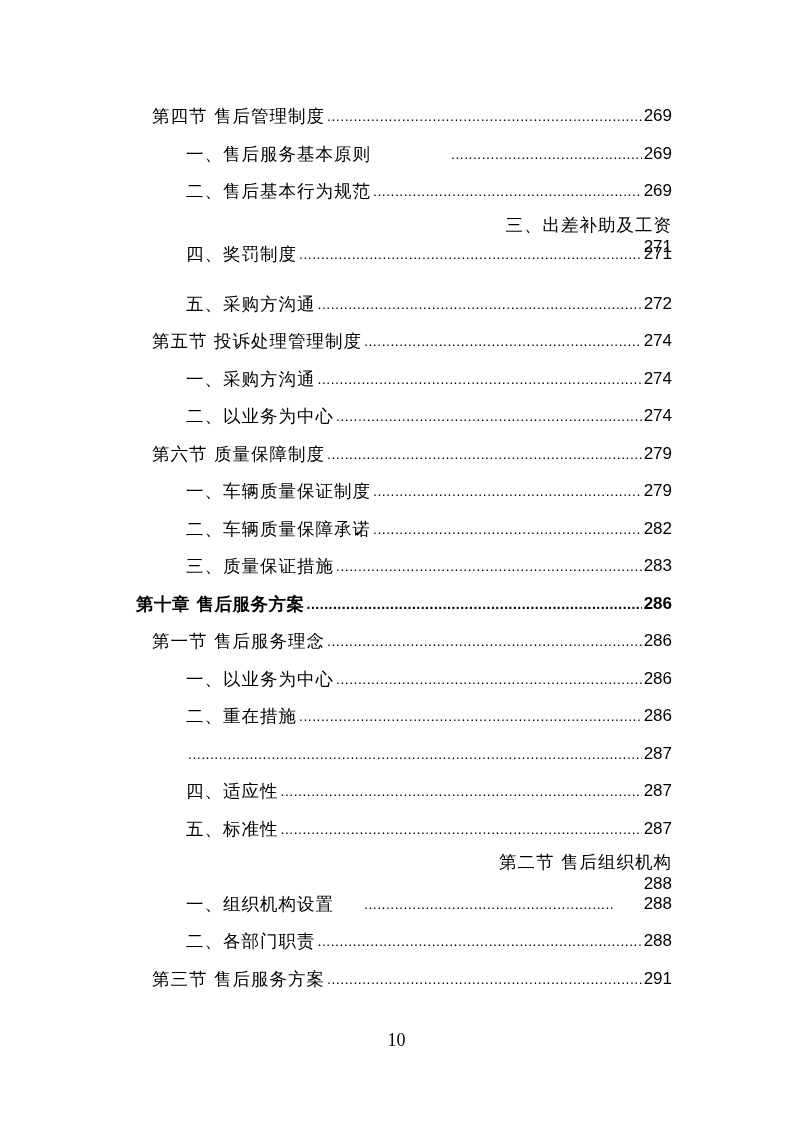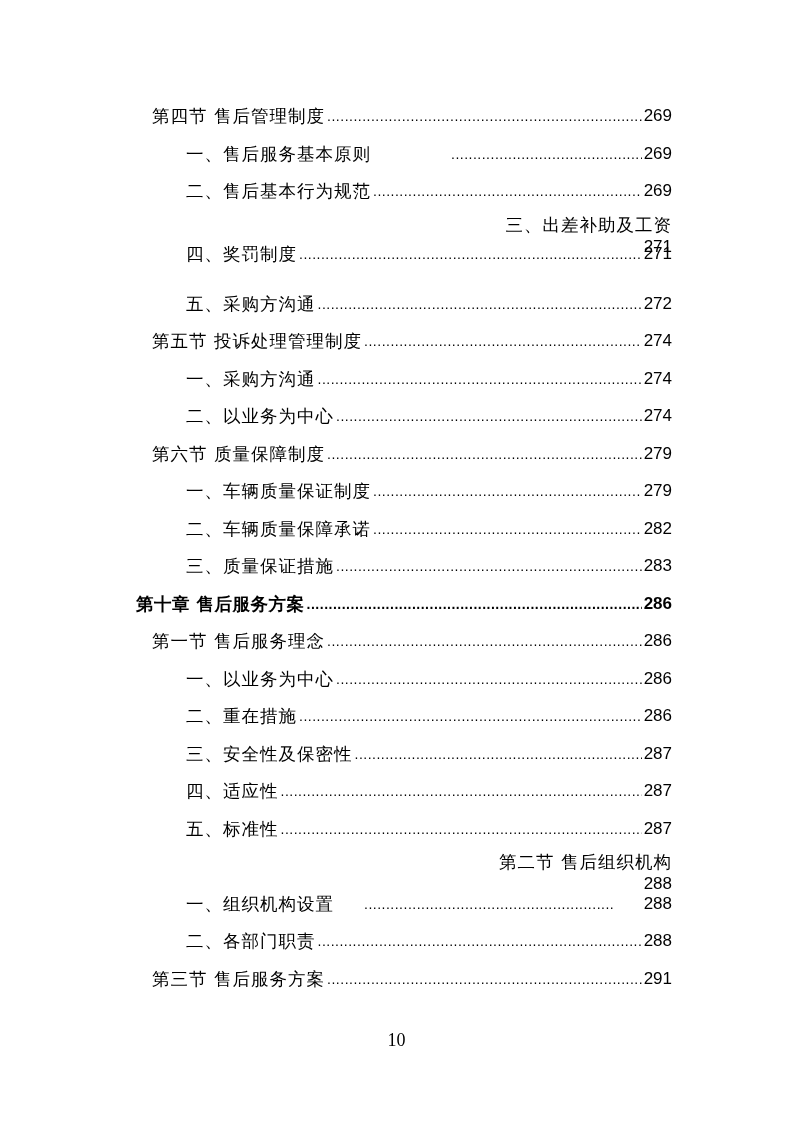--- a/index.html
+++ b/index.html
@@ -108,21 +108,20 @@
         <span class="title">一、以业务为中心</span>
         <span class="leader"></span>
         <span class="page-num">286</span>
       </div>
       <div class="row lvl-item" style="top: 600px;">
         <span class="title">二、重在措施</span>
         <span class="leader"></span>
         <span class="page-num">286</span>
       </div>
       <div class="row lvl-item" style="top: 637.5px;">
-        <span class="title">三、安全性及保密性</span>
         <span class="leader"></span>
         <span class="page-num">287</span>
       </div>
       <div class="row lvl-item" style="top: 675px;">
         <span class="title">四、适应性</span>
         <span class="leader"></span>
         <span class="page-num">287</span>
       </div>
       <div class="row lvl-item" style="top: 712.5px;">
         <span class="title">五、标准性</span>

